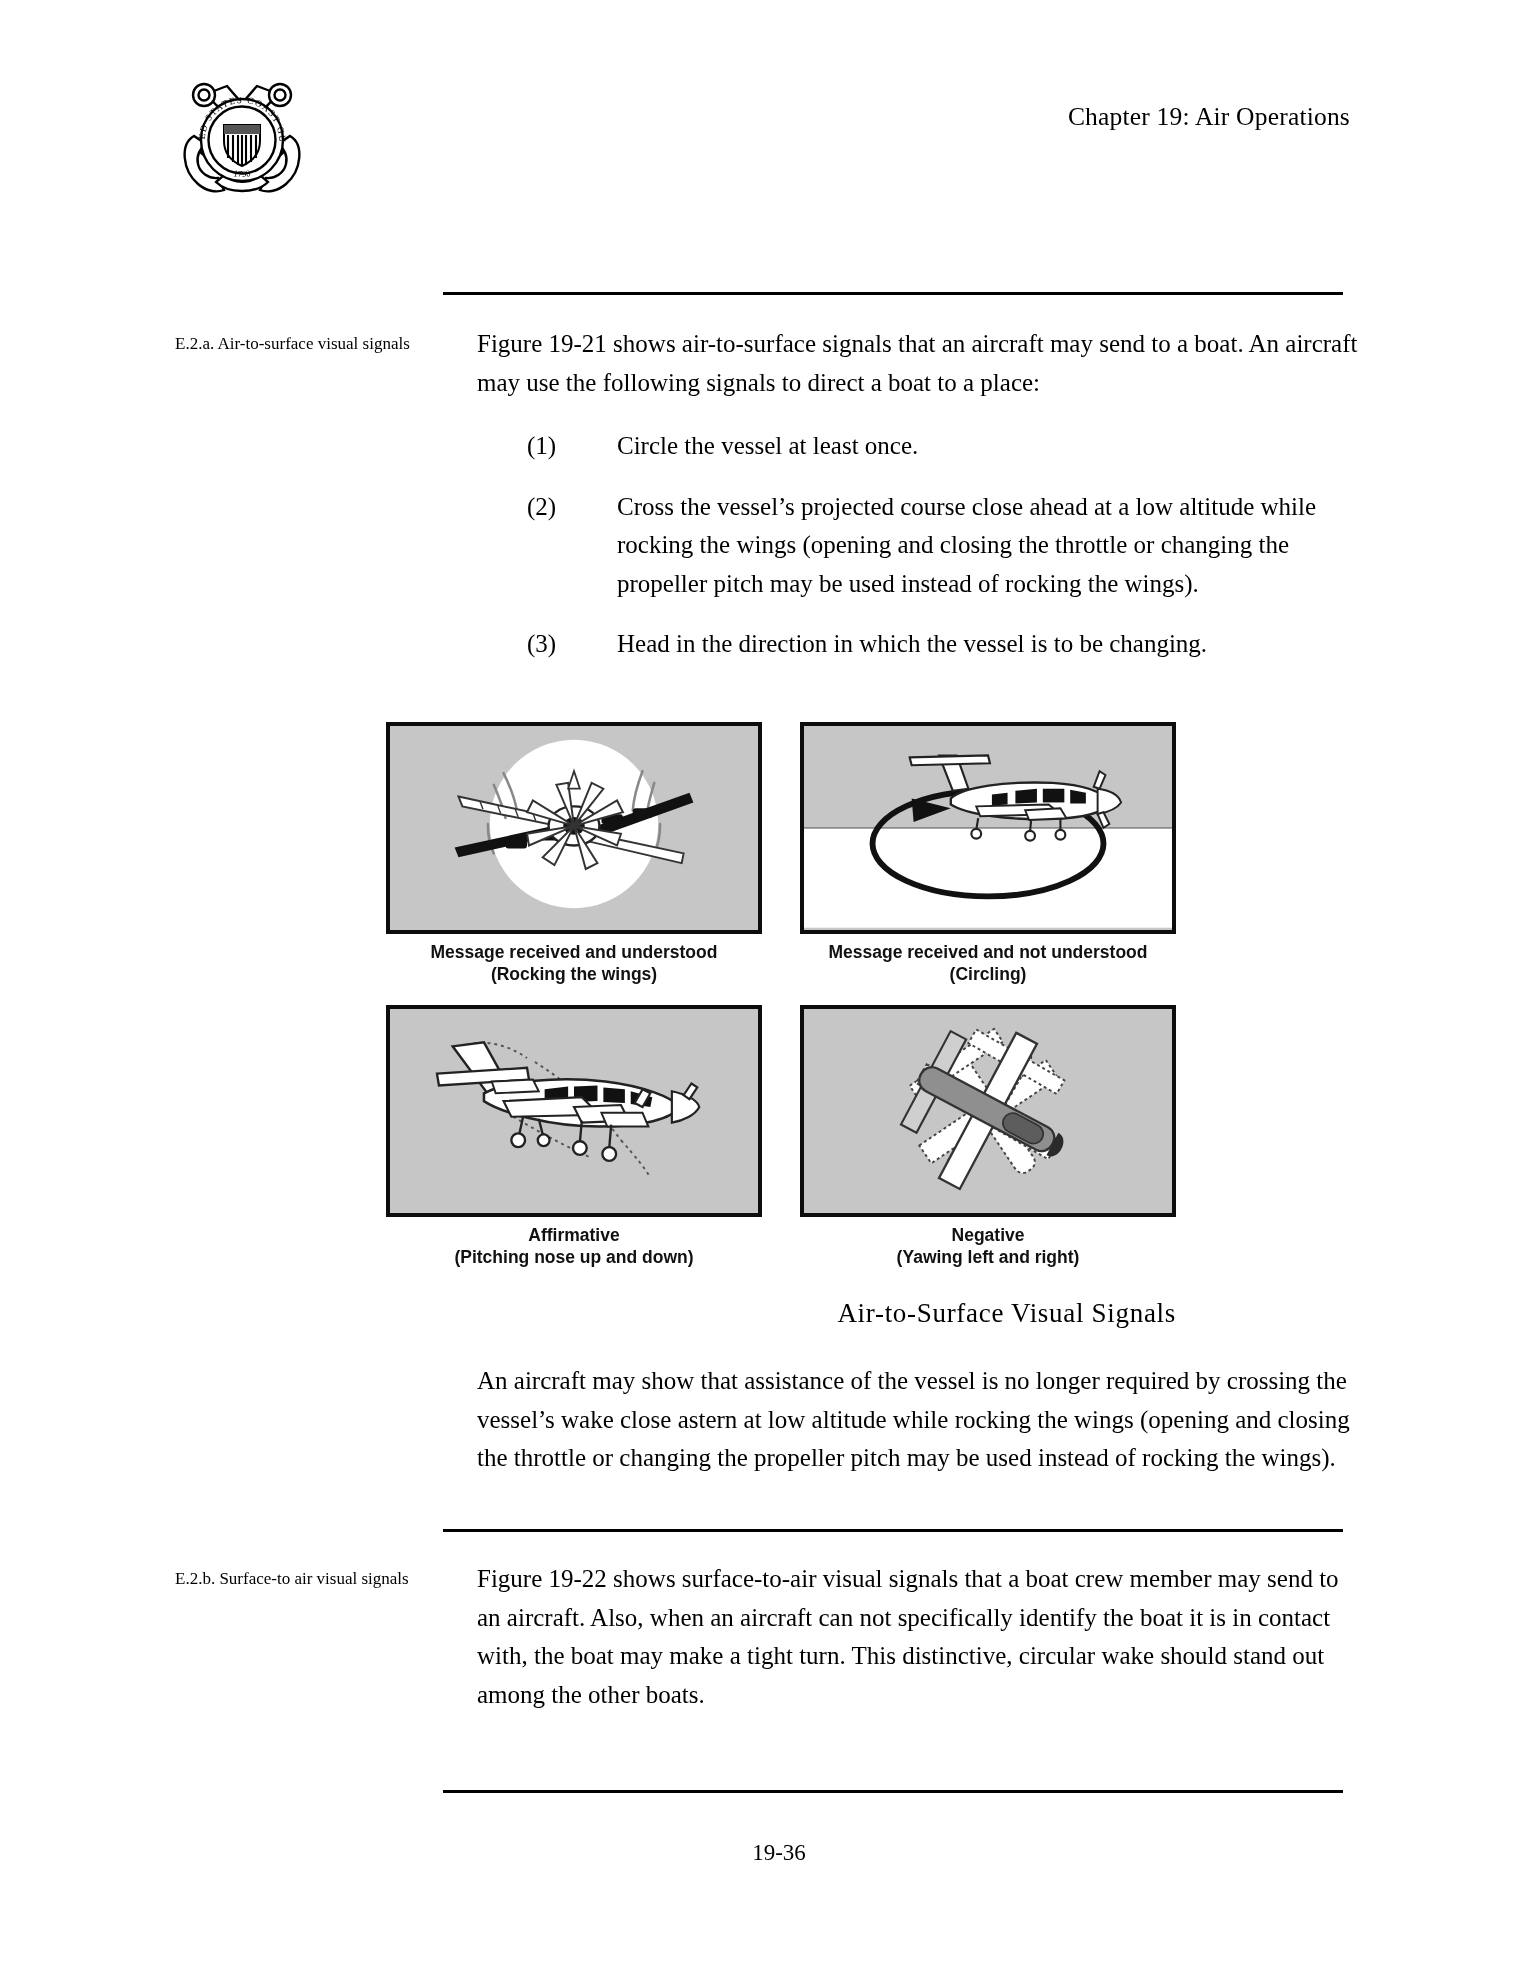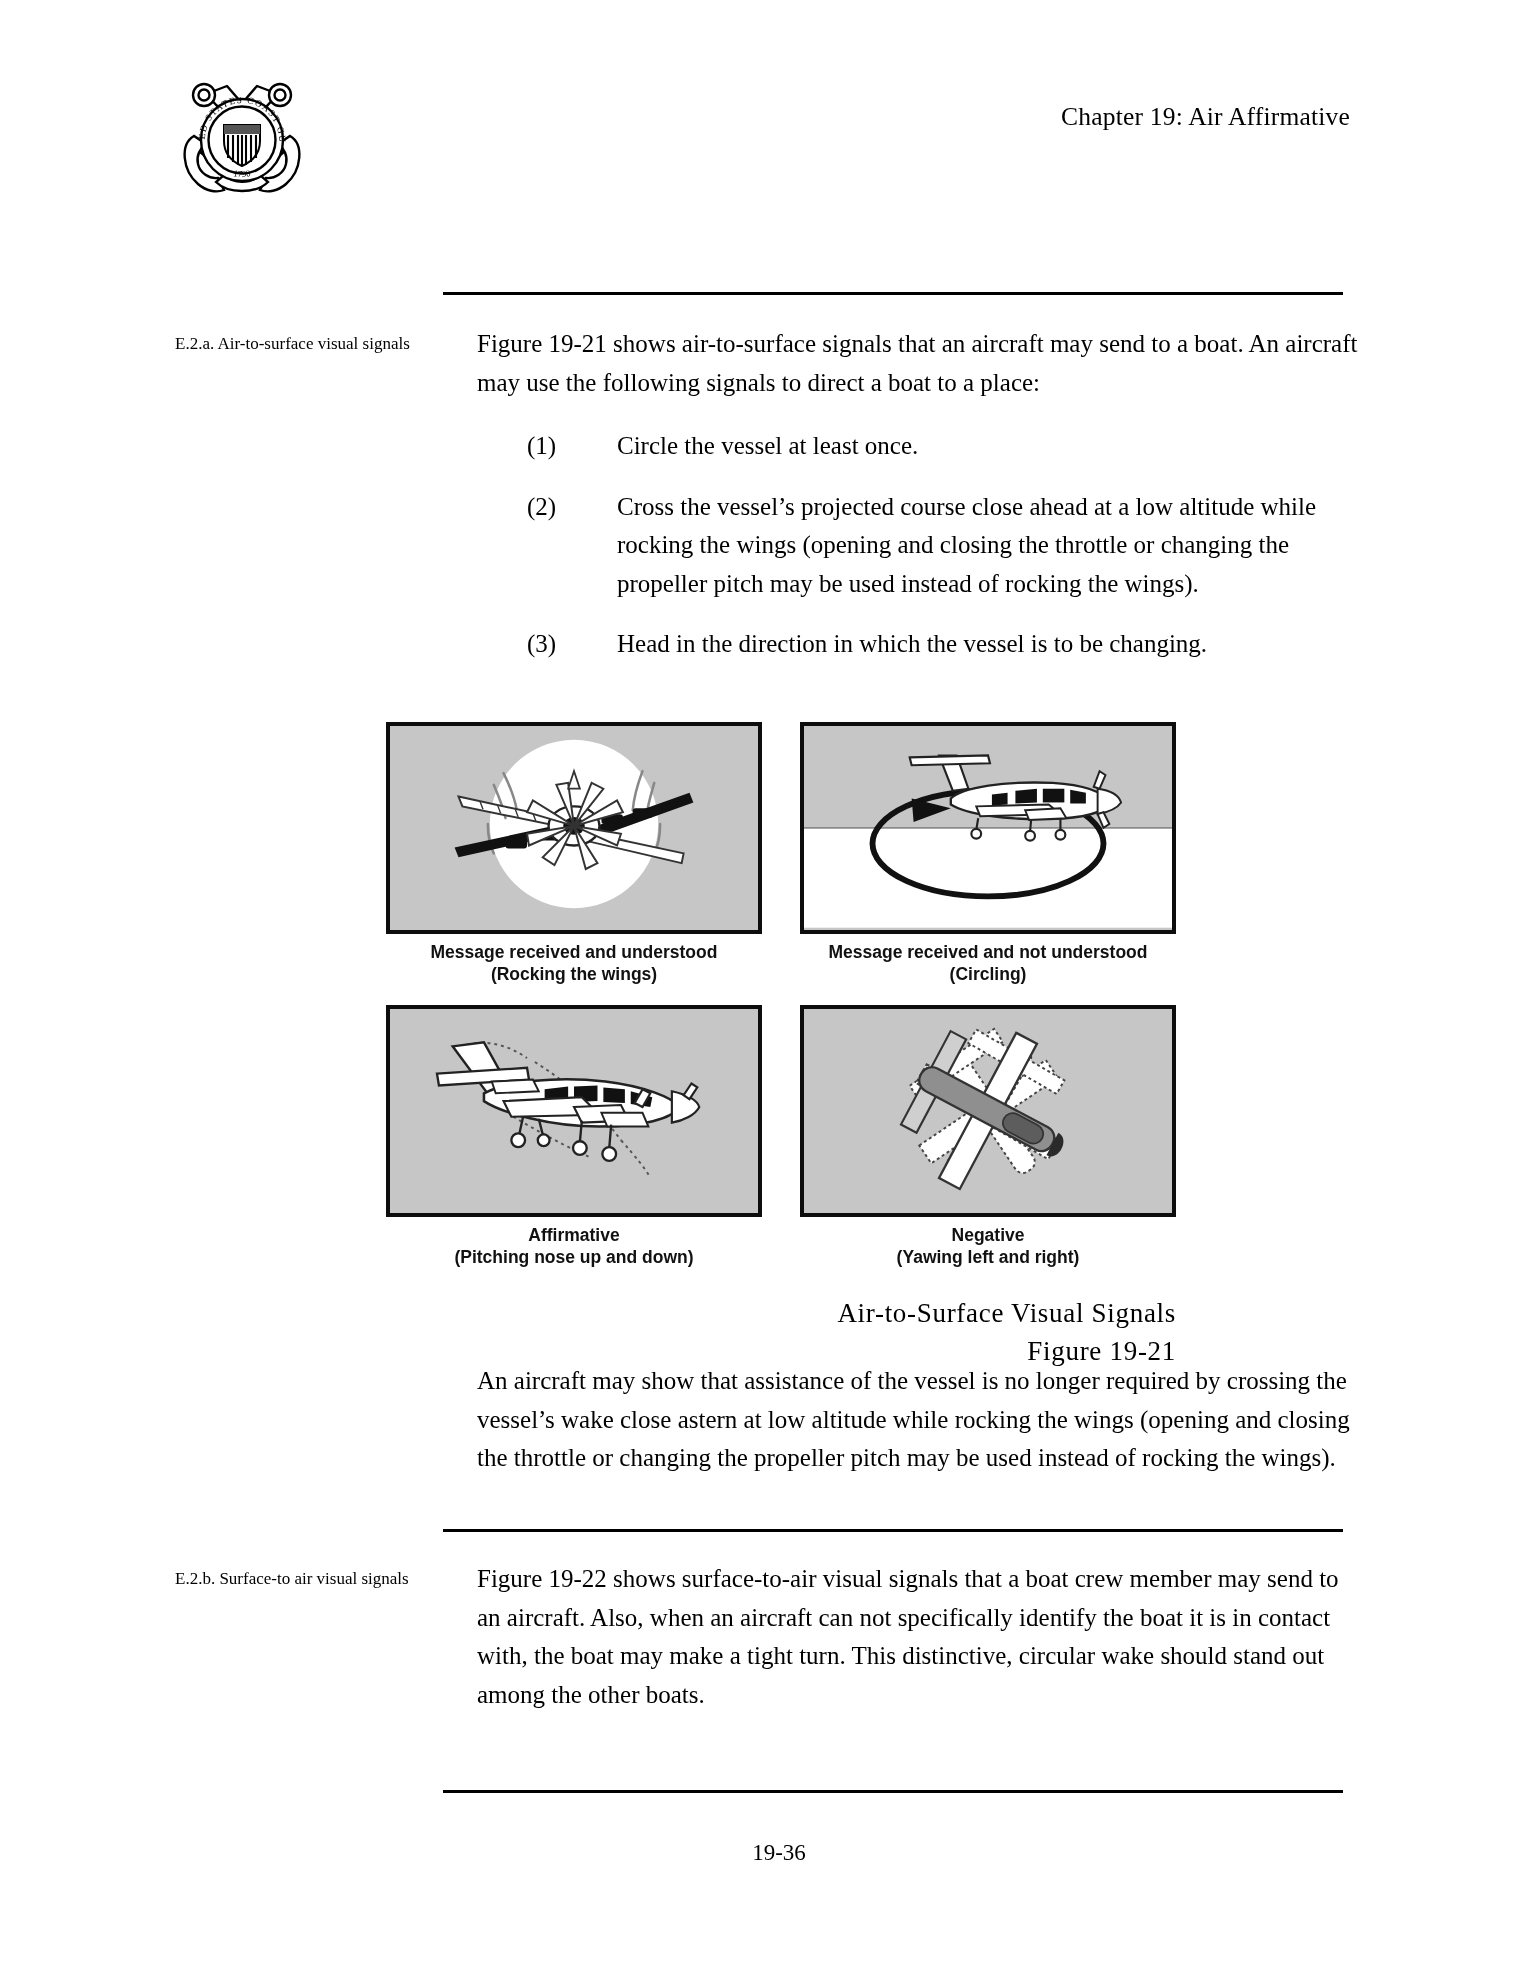--- a/index.html
+++ b/index.html
@@ -211,21 +211,21 @@
         </defs>
         <text font-family="'Liberation Serif', serif" font-size="9.4" letter-spacing="1.25" fill="#000">
           <textPath href="#sealArcTop" startOffset="50%" text-anchor="middle">UNITED STATES COAST GUARD</textPath>
         </text>
         <text font-family="'Liberation Serif', serif" font-size="9" fill="#000">
           <textPath href="#sealArcBot" startOffset="50%" text-anchor="middle">1790</textPath>
         </text>
       </svg>
     </div>
 
-    <div class="header-title">Chapter 19:  Air Affirmative</div>
+    <div class="header-title">Chapter 19:  Air Operations</div>
   </div>
 
   <div class="rule rule-top"></div>
 
   <div class="block" style="top: 325px;">
     <div class="label">E.2.a.  Air-to-surface visual signals</div>
 
     <div class="content">
       <p>Figure 19-21 shows air-to-surface signals that an aircraft may send to a boat.  An aircraft may use the following signals to direct a boat to a place:</p>
 
@@ -464,21 +464,20 @@
           <div class="panel-caption">
             <div>Negative</div>
             <div>(Yawing left and right)</div>
           </div>
         </div>
 
       </div>
 
       <div class="fig-title">
         <div>Air-to-Surface Visual Signals</div>
-        <div>Figure 19-21</div>
       </div>
     </div>
   </div>
 
   <div class="block" style="top: 1362px;">
     <div class="content">
       <p>An aircraft may show that assistance of the vessel is no longer required by crossing the vessel’s wake close astern at low altitude while rocking the wings (opening and closing the throttle or changing the propeller pitch may be used instead of rocking the wings).</p>
     </div>
   </div>
 

